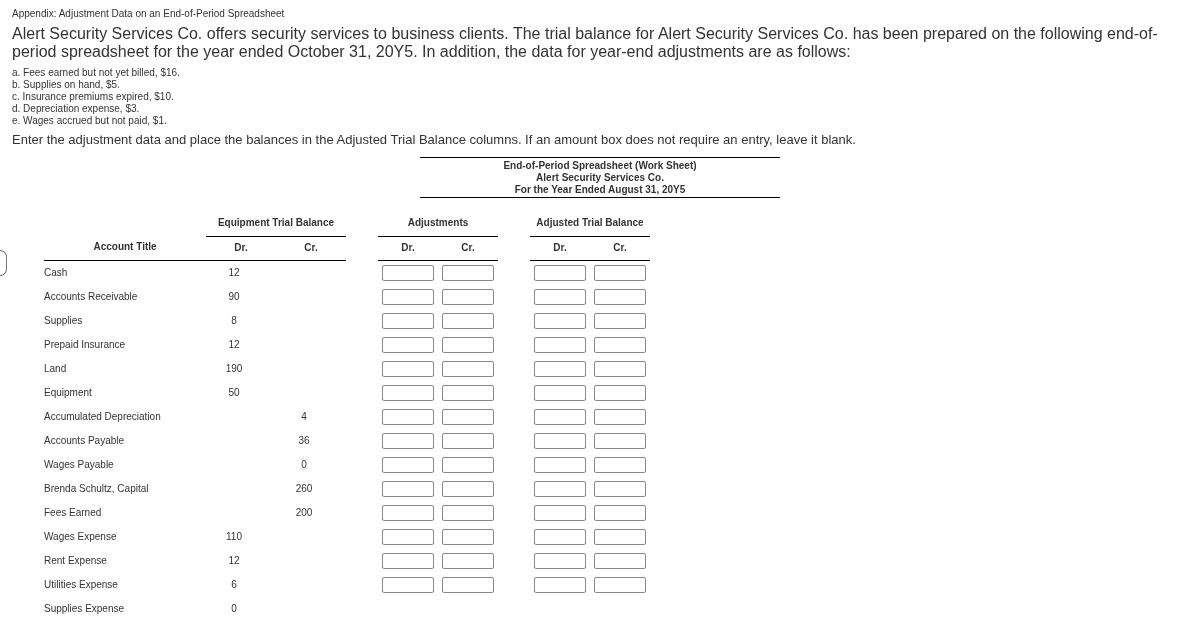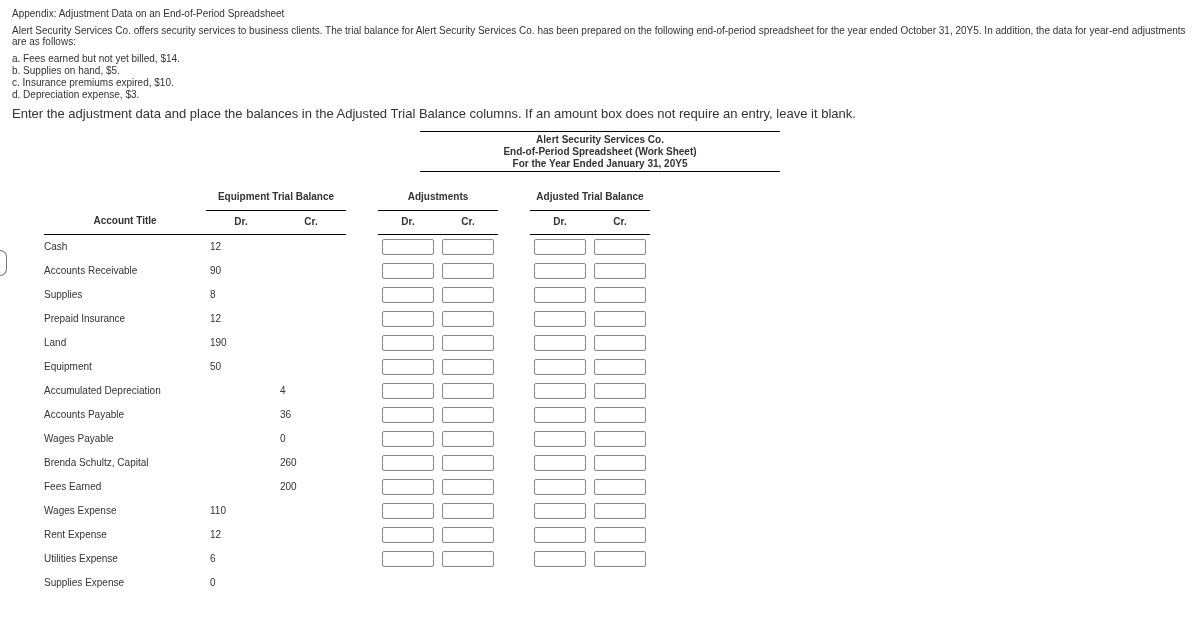--- a/index.html
+++ b/index.html
@@ -4,21 +4,21 @@
 <style>
   body {
     font-family: Verdana, Arial, sans-serif;
     font-size: 10px;
     color: #333;
     margin: 0;
     padding: 8px 12px;
     background: #fff;
   }
   .title { font-size: 10px; margin-bottom: 6px; }
-  .intro p { margin: 2px 0; font-size: 10px; }
+  .intro p { margin: 2px 0; font-size: 16px; }
   .adjlist { margin: 6px 0; font-size: 10px; }
   .adjlist div { margin: 1px 0; }
   .instr { margin: 6px 0 10px 0; font-size: 13px; }
   .sheet-header {
     text-align: center;
     font-weight: bold;
     font-size: 10px;
     margin: 4px 0 14px 0;
   }
   .sheet-header hr { border: none; border-top: 1px solid #000; margin: 2px auto; width: 360px; }
@@ -26,21 +26,21 @@
   table.worksheet {
     border-collapse: collapse;
     font-size: 10px;
   }
   table.worksheet th, table.worksheet td {
     padding: 2px 4px;
     text-align: center;
     height: 20px;
   }
   table.worksheet td.account { text-align: left; width: 150px; padding-left: 0; }
-  table.worksheet td.num { text-align: left; width: 48px; padding-right: 18px; }
+  table.worksheet td.num { text-align: center; width: 48px; padding-right: 18px; }
   table.worksheet th.group {
     border-bottom: 1px solid #000;
     font-weight: bold;
     padding: 0 6px 2px 6px;
   }
   table.worksheet th.sub {
     border-bottom: 1px solid #000;
     font-weight: bold;
     padding: 0 6px 2px 6px;
     width: 48px;
@@ -76,33 +76,34 @@
 
 <div class="left-handle"></div>
 
 <div class="title">Appendix: Adjustment Data on an End-of-Period Spreadsheet</div>
 
 <div class="intro">
   <p>Alert Security Services Co. offers security services to business clients. The trial balance for Alert Security Services Co. has been prepared on the following end-of-period spreadsheet for the year ended October 31, 20Y5. In addition, the data for year-end adjustments are as follows:</p>
 </div>
 
 <div class="adjlist">
-  <div>a. Fees earned but not yet billed, $14.</div>
+  <div>a. Fees earned but not yet billed, $16.</div>
   <div>b. Supplies on hand, $5.</div>
   <div>c. Insurance premiums expired, $10.</div>
   <div>d. Depreciation expense, $3.</div>
+  <div>e. Wages accrued but not paid, $1.</div>
 </div>
 
 <div class="instr">Enter the adjustment data and place the balances in the Adjusted Trial Balance columns.  If an amount box does not require an entry, leave it blank.</div>
 
 <div class="sheet-header">
   <hr>
+  <div class="line">End-of-Period Spreadsheet (Work Sheet)</div>
   <div class="line">Alert Security Services Co.</div>
-  <div class="line">End-of-Period Spreadsheet (Work Sheet)</div>
-  <div class="line">For the Year Ended January 31, 20Y5</div>
+  <div class="line">For the Year Ended August 31, 20Y5</div>
   <hr>
 </div>
 
 <table class="worksheet">
   <thead>
     <tr>
       <th class="gap"></th>
       <th></th>
       <th class="group" colspan="2">Equipment Trial Balance</th>
       <th class="gap"></th>

